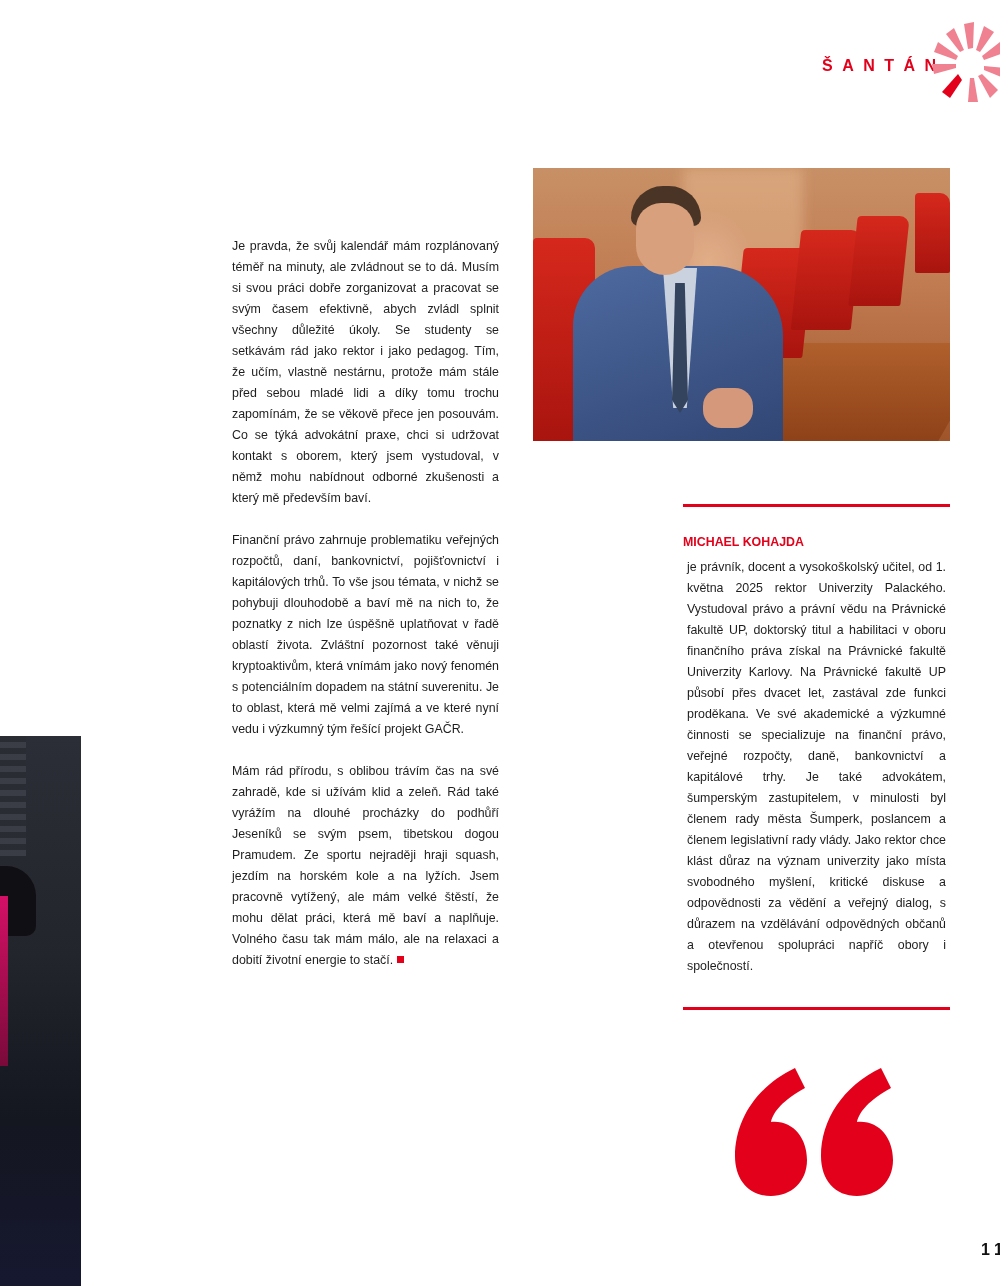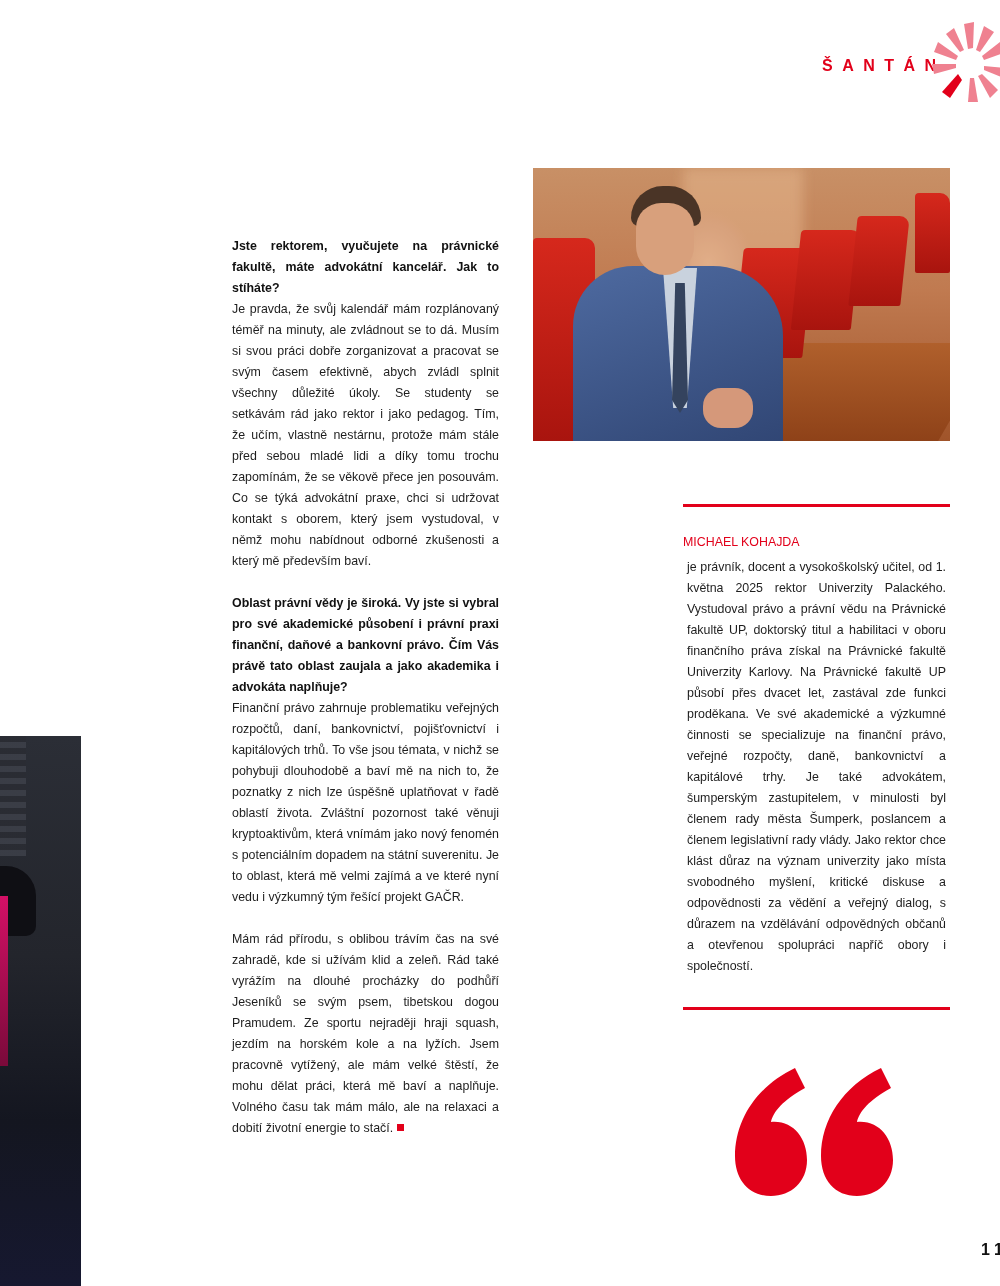--- a/index.html
+++ b/index.html
@@ -39,21 +39,21 @@
   .photo-left .ornament { position:absolute; left:0; top:0; width:26px; height:120px; background: repeating-linear-gradient(0deg,#3c3f48 0 6px,#2a2c33 6px 12px); opacity:.9; }
 
   .col-left { position:absolute; left:232px; top:236px; width:267px; font-size:12.4px; line-height:21px; }
   .col-left p { margin:0; text-align: justify; hyphens: manual; }
   .q { font-weight: bold; color:#111; }
   .gap { height:21px; }
   .end-mark { display:inline-block; width:7px; height:7px; background:#e2001a; margin-left:4px; vertical-align: 1px; }
 
   .rule { position:absolute; left:683px; width:267px; height:3px; background:#e2001a; }
   .bio { position:absolute; left:683px; top:532px; width:267px; font-size:12.4px; line-height:21px; }
-  .bio .name, .bio .born { color:#e2001a; font-weight:normal; }
+  .bio .name, .bio .born { color:#e2001a; font-weight:bold; }
   .bio p { margin:4px; text-align: justify; }
 
   .quote-mark { position:absolute; left:733px; top:1060px; width:180px; height:140px; }
   .page-num { position:absolute; left:933px; top:1241px; font-size:16px; font-weight:bold; letter-spacing:5px; color:#111;margin-left:48px; }
 </style>
 </head>
 <body>
 
 <div class="masthead">ŠANTÁN</div>
 
@@ -88,24 +88,22 @@
   <div class="hands"></div>
 </div>
 
 <div class="photo-left">
   <div class="ornament"></div>
   <div class="cape"></div>
   <div class="robe"></div>
 </div>
 
 <div class="col-left">
-  <p class="q">Jste rektorem, vyučujete na právnické fakultě, máte advokátní kancelář. Jak to stíháte?</p>
   <p>Je pravda, že svůj kalendář mám rozplánovaný téměř na minuty, ale zvládnout se to dá. Musím si svou práci dobře zorganizovat a pracovat se svým časem efektivně, abych zvládl splnit všechny důležité úkoly. Se studenty se setkávám rád jako rektor i jako pedagog. Tím, že učím, vlastně nestárnu, protože mám stále před sebou mladé lidi a díky tomu trochu zapomínám, že se věkově přece jen posouvám. Co se týká advokátní praxe, chci si udržovat kontakt s oborem, který jsem vystudoval, v němž mohu nabídnout odborné zkušenosti a který mě především baví.</p>
   <div class="gap"></div>
-  <p class="q">Oblast právní vědy je široká. Vy jste si vybral pro své akademické působení i právní praxi finanční, daňové a bankovní právo. Čím Vás právě tato oblast zaujala a jako akademika i advokáta naplňuje?</p>
   <p>Finanční právo zahrnuje problematiku veřejných rozpočtů, daní, bankovnictví, pojišťovnictví i kapitálových trhů. To vše jsou témata, v nichž se pohybuji dlouhodobě a baví mě na nich to, že poznatky z nich lze úspěšně uplatňovat v řadě oblastí života. Zvláštní pozornost také věnuji kryptoaktivům, která vnímám jako nový fenomén s potenciálním dopadem na státní suverenitu. Je to oblast, která mě velmi zajímá a ve které nyní vedu i výzkumný tým řešící projekt GAČR.</p>
   <div class="gap"></div>
   <p><span>Mám rád přírodu, s oblibou trávím čas na své zahradě, kde si užívám klid a zeleň. Rád také vyrážím na dlouhé procházky do podhůří Jeseníků se svým psem, tibetskou dogou Pramudem. Ze sportu nejraději hraji squash, jezdím na horském kole a na lyžích. Jsem pracovně vytížený, ale mám velké štěstí, že mohu dělat práci, která mě baví a naplňuje. Volného času tak mám málo, ale na relaxaci a dobití životní energie to stačí.</span><span class="end-mark"></span></p>
 </div>
 
 <div class="rule" style="top:504px;"></div>
 
 <div class="bio">
   <div class="name">MICHAEL KOHAJDA</div>
   <p>je právník, docent a vysokoškolský učitel, od 1. května 2025 rektor Univerzity Palackého. Vystudoval právo a právní vědu na Právnické fakultě UP, doktorský titul a habilitaci v oboru finančního práva získal na Právnické fakultě Univerzity Karlovy. Na Právnické fakultě UP působí přes dvacet let, zastával zde funkci proděkana. Ve své akademické a výzkumné činnosti se specializuje na finanční právo, veřejné rozpočty, daně, bankovnictví a kapitálové trhy. Je také advokátem, šumperským zastupitelem, v minulosti byl členem rady města Šumperk, poslancem a členem legislativní rady vlády. Jako rektor chce klást důraz na význam univerzity jako místa svobodného myšlení, kritické diskuse a odpovědnosti za vědění a veřejný dialog, s důrazem na vzdělávání odpovědných občanů a otevřenou spolupráci napříč obory i společností.</p>

